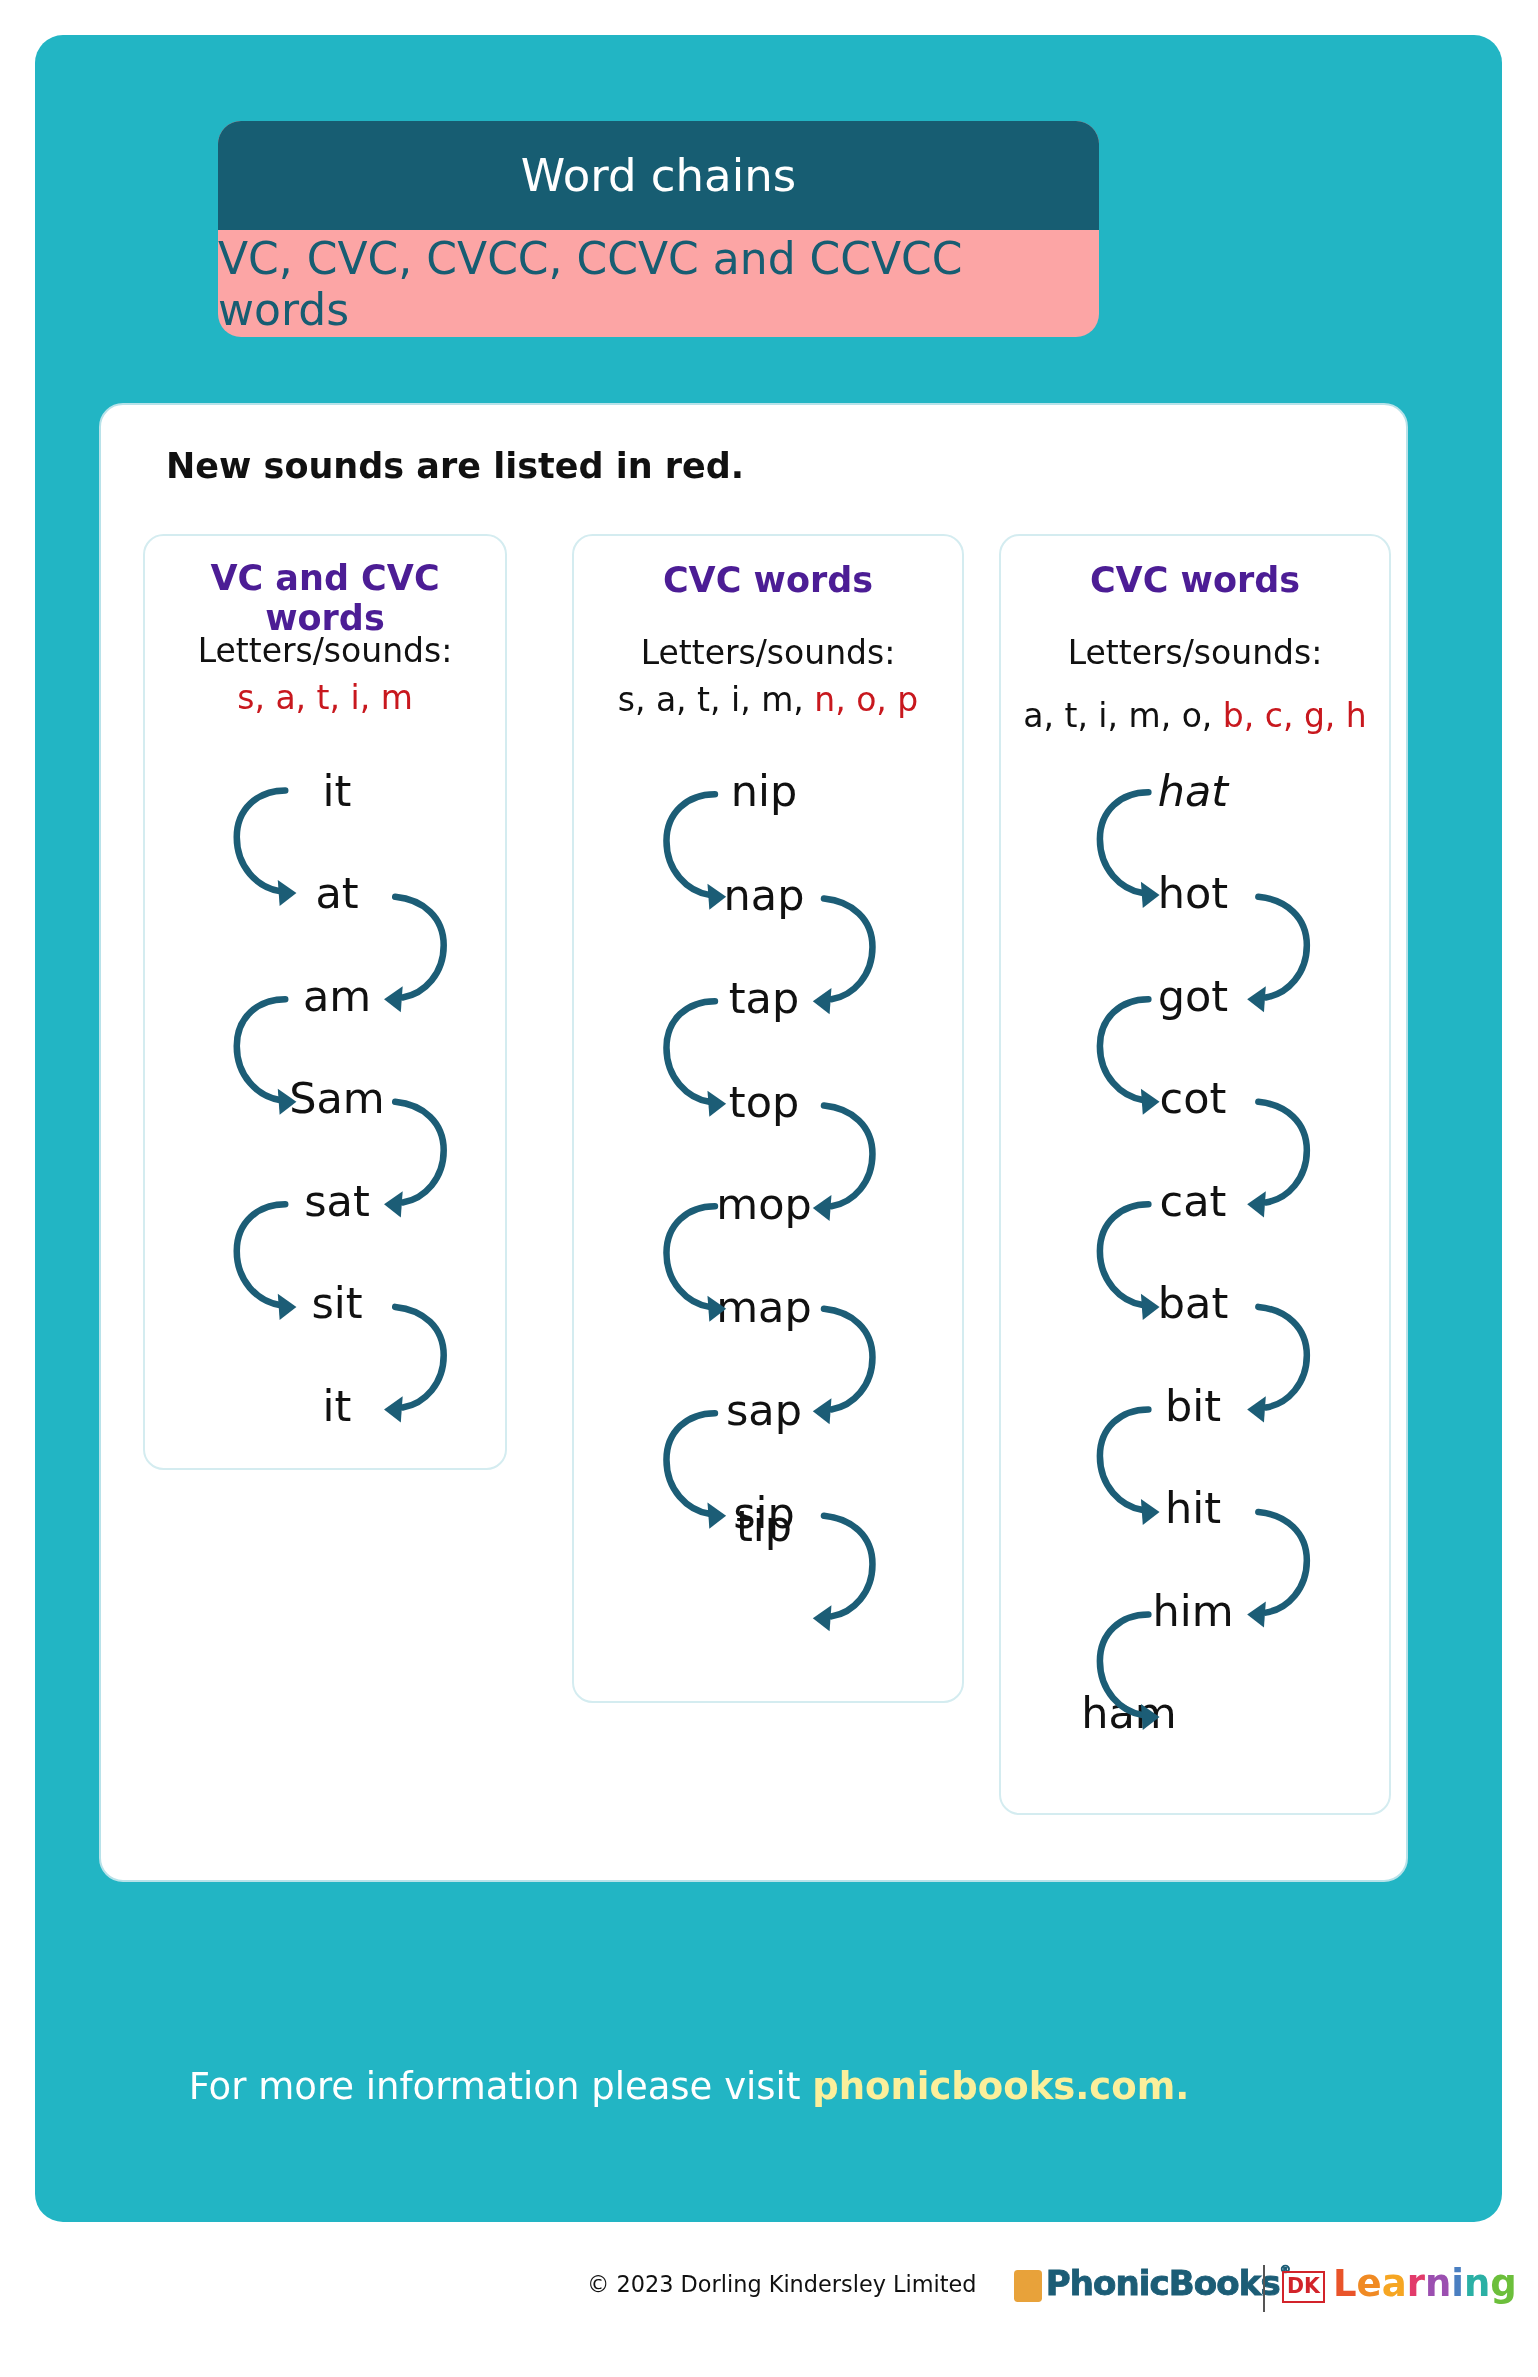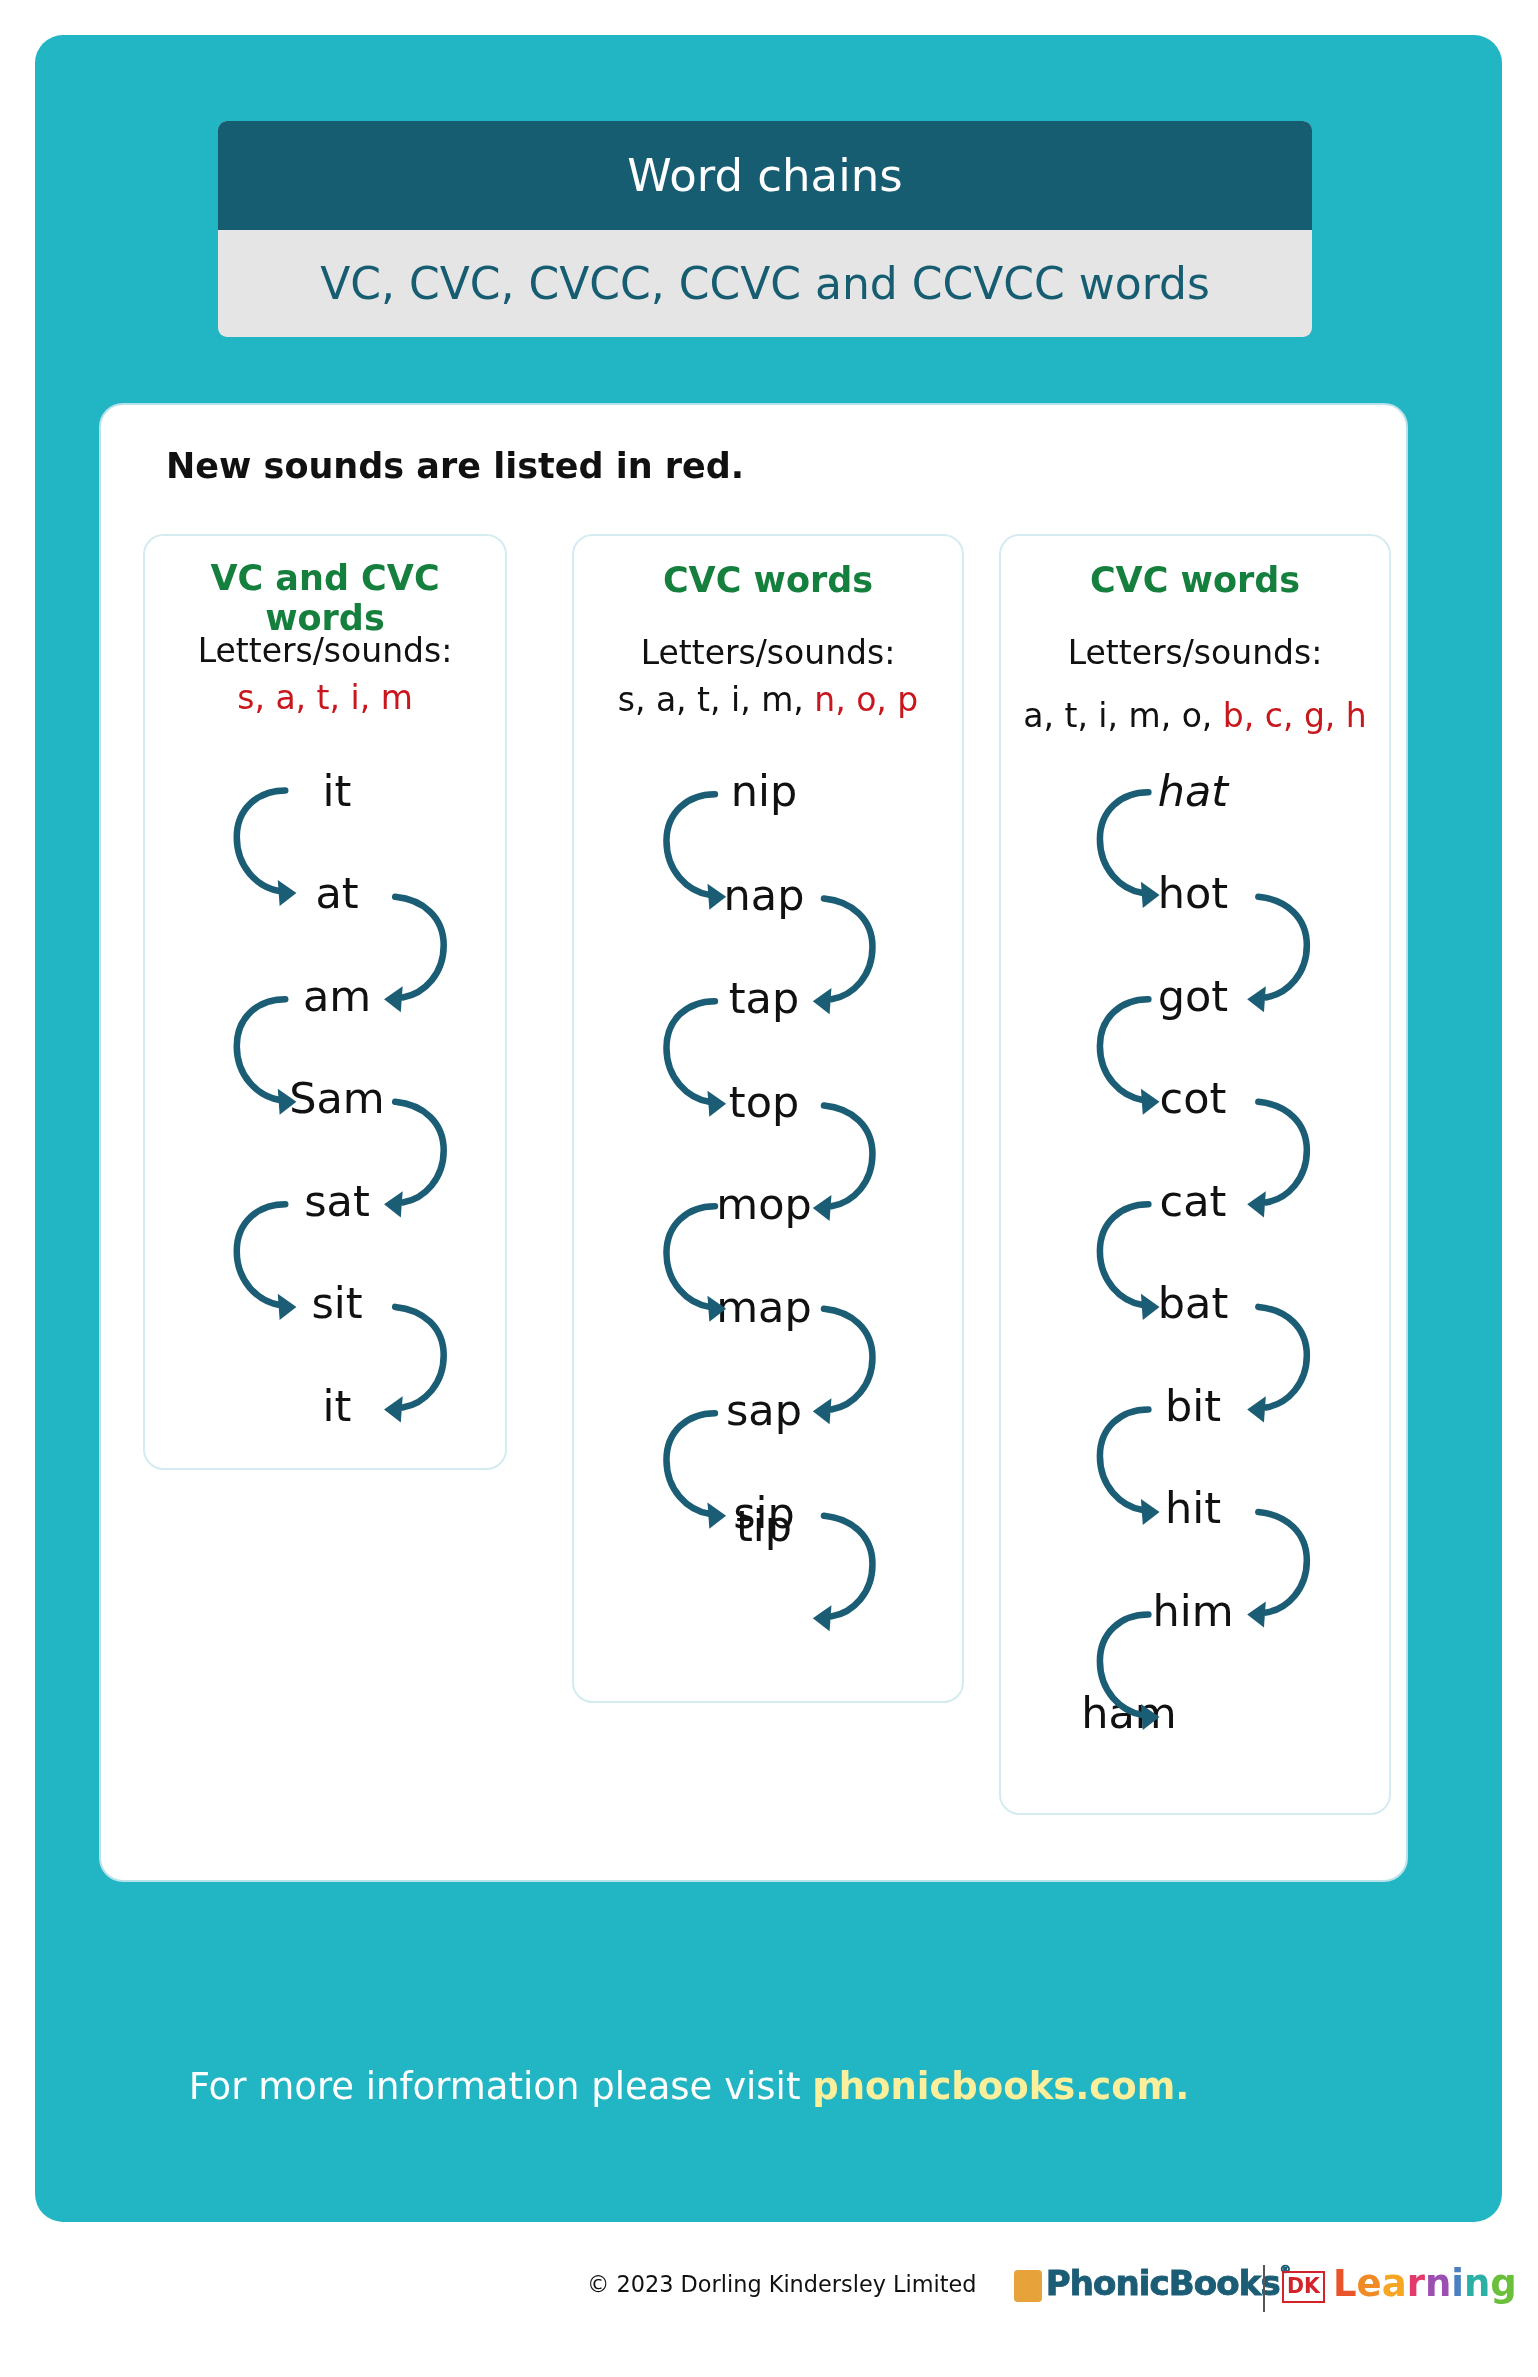--- a/index.html
+++ b/index.html
@@ -1,24 +1,24 @@
 <!DOCTYPE html>
 <html style="font-size:15px"><head>
 <meta charset="utf-8">
 <style>
   html, body { margin:0; padding:0; background:#ffffff; }
   body { width:1538px; height:2377px; position:relative; overflow:hidden; font-family:"DejaVu Sans", sans-serif; }
   .teal-panel { position:absolute; left:35px; top:35px; width:1467px; height:2187px; background:#22b5c4; border-radius:28px; }
-  .header { position:absolute; left:218px; top:121px; width:1094px; height:216px; border-radius:9px; overflow:hidden; background:#e5e5e5; }
+  .header { position:absolute; left:218px; top:121px; width:881px; height:216px; border-radius:23px; overflow:hidden; background:#fca5a5; }
   .header-top { height:109px; background:#175d72; color:#ffffff; display:flex; align-items:center; justify-content:center; font-size:45px; font-family:"DejaVu Sans", sans-serif; }
   .header-bottom { height:107px; display:flex; align-items:center; justify-content:center; color:#175d72; font-size:44px; }
   .white-panel { position:absolute; left:99px; top:403px; width:1309px; height:1479px; background:#ffffff; border-radius:24px; border:2.8px solid #b8e2e9; box-sizing:border-box; }
   .note { position:absolute; left:166px; top:446px; font-size:35px; font-weight:bold; color:#111; }
   .col-box { position:absolute; background:#fff; border:2.8px solid #d4ecf0; border-radius:20.5px; box-sizing:border-box; }
-  .col-title { position:absolute; left:0; right:0; text-align:center; font-size:35px; font-weight:bold; color:#15803d; }
+  .col-title { position:absolute; left:0; right:0; text-align:center; font-size:35px; font-weight:bold; color:#4c1d95; }
   .col-sub { position:absolute; left:0; right:0; text-align:center; font-size:33px; color:#111; }
   .col-sounds { position:absolute; left:0; right:0; text-align:center; font-size:33px; color:#111; }
   .red { color:#c8181e; }
   .word { position:absolute; width:186px; text-align:center; font-size:43px; color:#111; transform:translate(-50%,-50%); line-height:1; }
   svg.arrows { position:absolute; left:0; top:0; width:1538px; height:2377px; pointer-events:none; }
   .footer-info { position:absolute; left:0; width:1378px; top:2065px; text-align:center; font-size:37px; color:#ffffff; }
   .footer-link { color:#fbef9b; font-weight:bold; }
   .copyright { position:absolute; left:587px; top:2271px; font-size:22.4px; color:#111; }
   .logo-phonic { position:absolute; left:1014px; top:2263px; font-size:34px; font-weight:bold; color:#1c5d76; font-family:"DejaVu Sans", sans-serif; letter-spacing:-0.9px; -webkit-text-stroke:0.9px #1c5d76; }
   .logo-phonic .reg { font-size:11.2px; vertical-align:top; }

